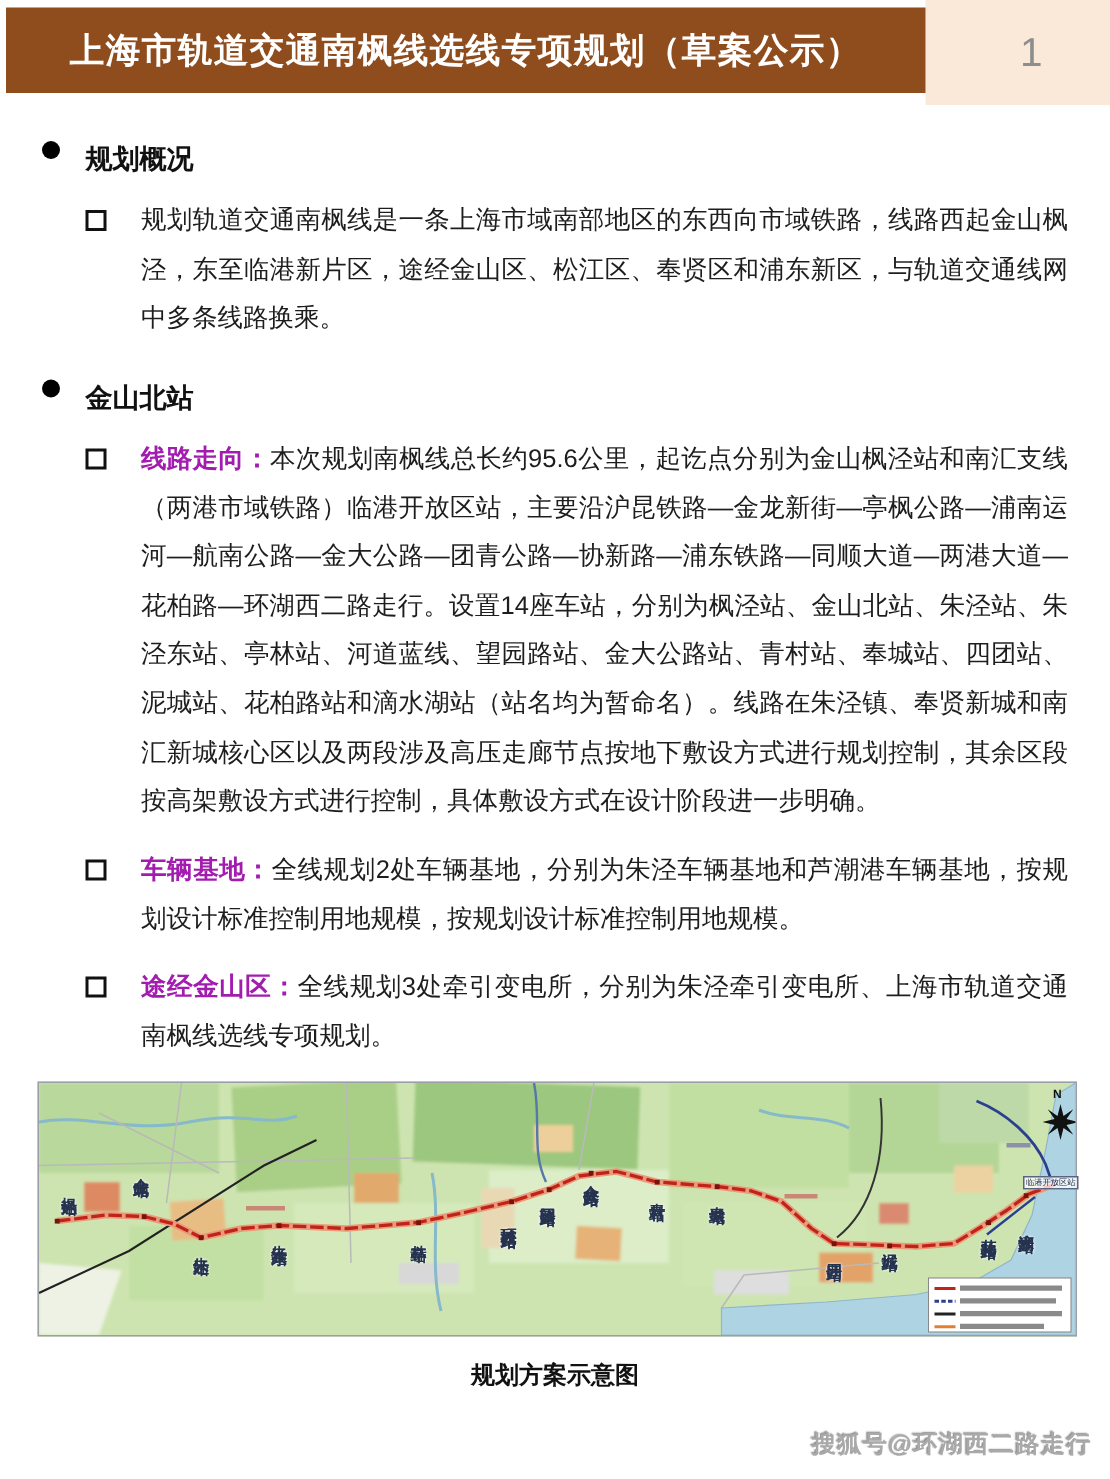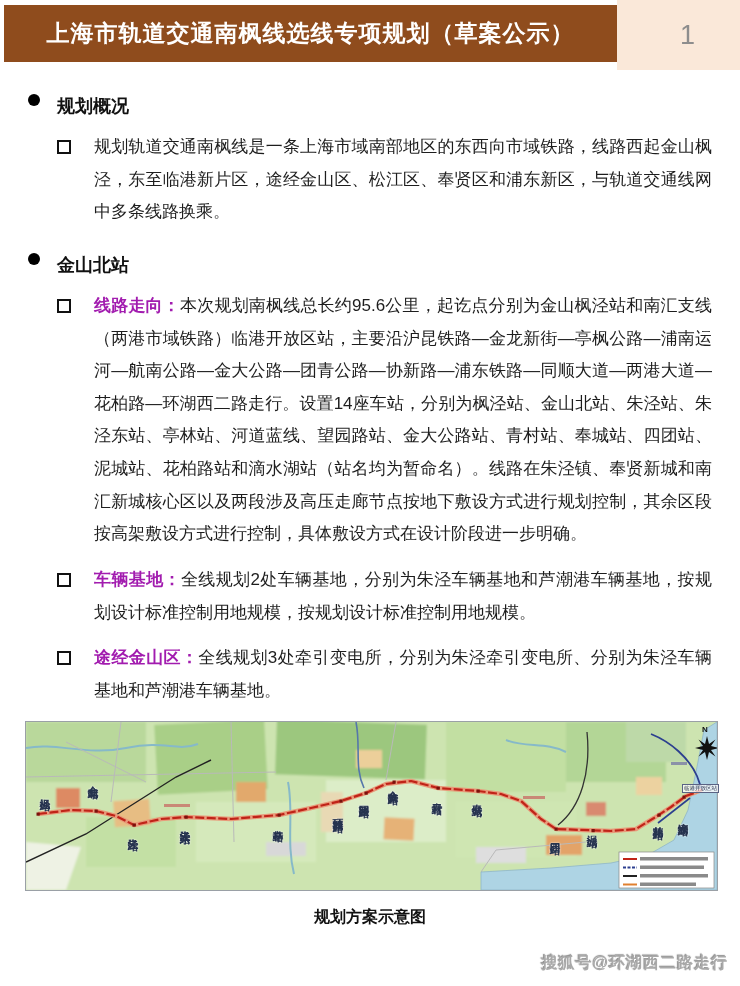--- a/index.html
+++ b/index.html
@@ -68,21 +68,21 @@
   <div class="item">
     <span class="bullet-sq"></span>
     <div class="item-text"><b>线路走向：</b><span>本次规划南枫线总长约95.6公里，起讫点分别为金山枫泾站和南汇支线（两港市域铁路）临港开放区站，主要沿沪昆铁路—金龙新街—亭枫公路—浦南运河—航南公路—金大公路—团青公路—协新路—浦东铁路—同顺大道—两港大道—花柏路—环湖西二路走行。设置14座车站，分别为枫泾站、金山北站、朱泾站、朱泾东站、亭林站、河道蓝线、望园路站、金大公路站、青村站、奉城站、四团站、泥城站、花柏路站和滴水湖站（站名均为暂命名）。线路在朱泾镇、奉贤新城和南汇新城核心区以及两段涉及高压走廊节点按地下敷设方式进行规划控制，其余区段按高架敷设方式进行控制，具体敷设方式在设计阶段进一步明确。</span></div>
   </div>
   <div class="item">
     <span class="bullet-sq"></span>
     <div class="item-text"><b>车辆基地：</b><span>全线规划2处车辆基地，分别为朱泾车辆基地和芦潮港车辆基地，按规划设计标准控制用地规模，按规划设计标准控制用地规模。</span></div>
   </div>
   <div class="item">
     <span class="bullet-sq"></span>
-    <div class="item-text"><b>途经金山区：</b><span>全线规划3处牵引变电所，分别为朱泾牵引变电所、分别为朱泾车辆基地和芦潮港车辆基地。</span></div>
+    <div class="item-text"><b>途经金山区：</b><span>全线规划3处牵引变电所，分别为朱泾牵引变电所、上海市轨道交通南枫线选线专项规划。</span></div>
   </div>
 </div>
 
 <div class="map-wrap">
   <svg width="691" height="168" viewBox="0 0 691 168">
     <defs>
       <filter id="soft" x="-20%" y="-20%" width="140%" height="140%">
           <feGaussianBlur stdDeviation="1.1"></feGaussianBlur>
         </filter>
     </defs>

